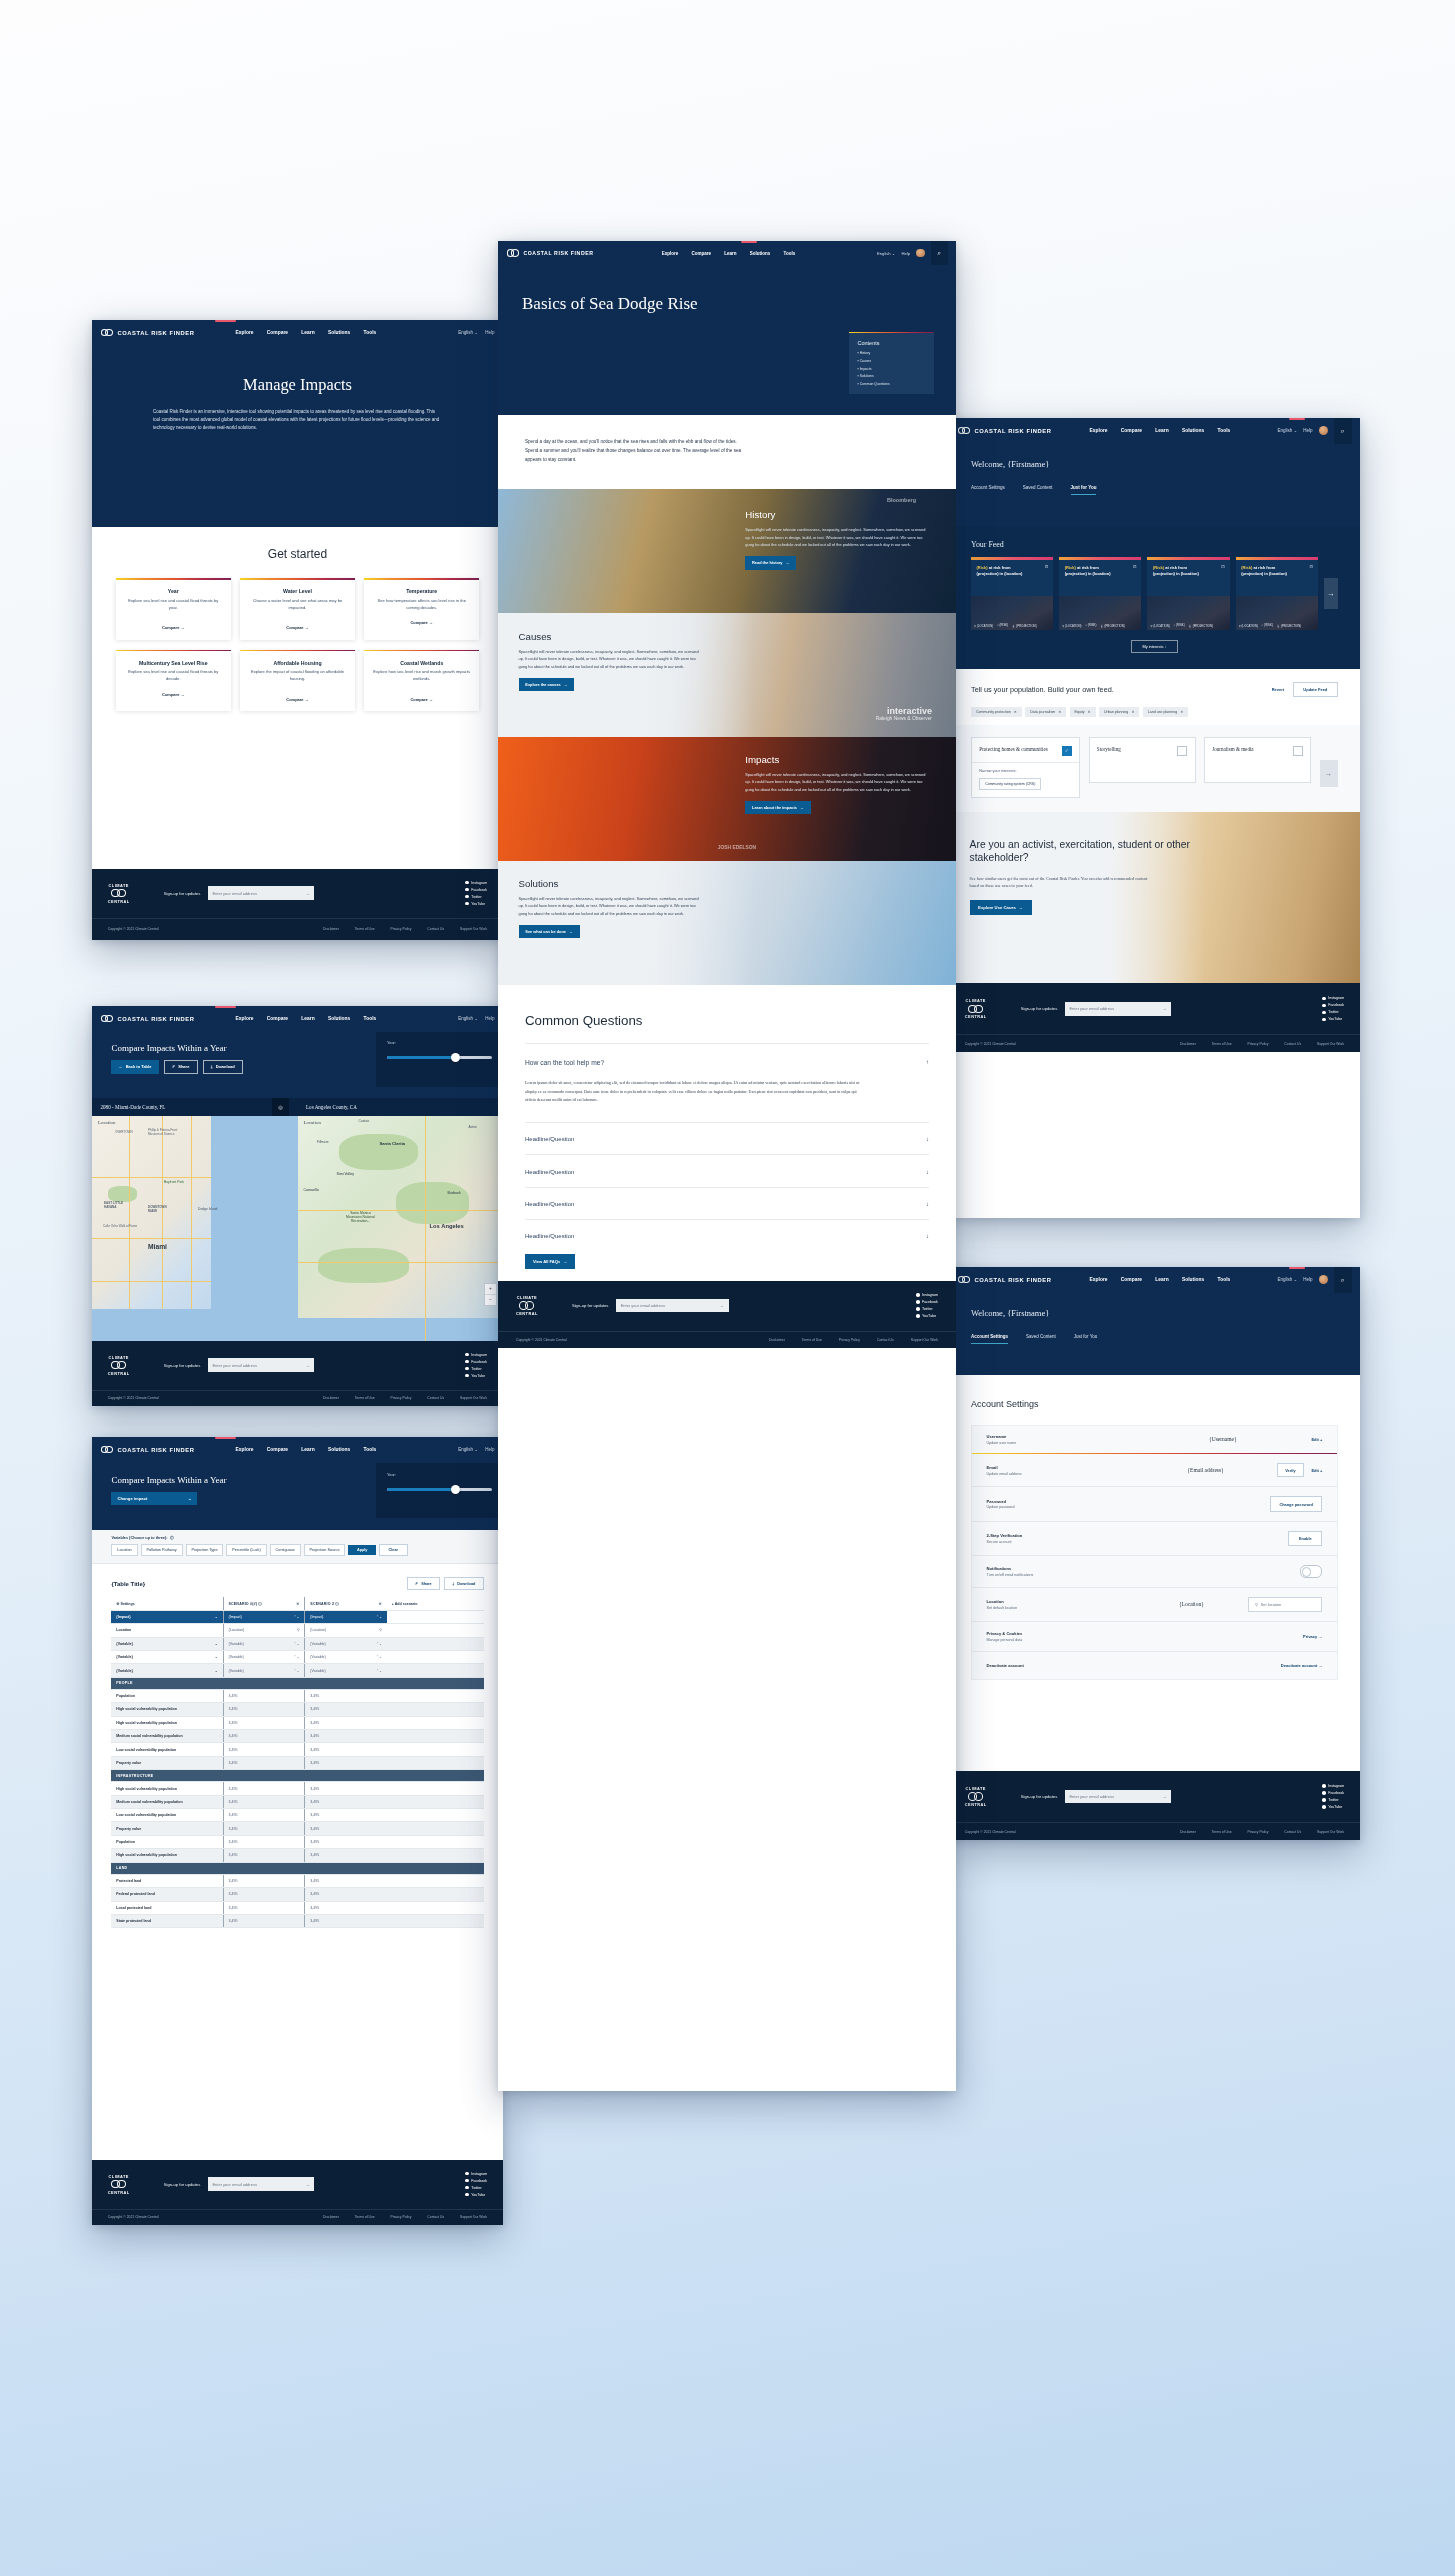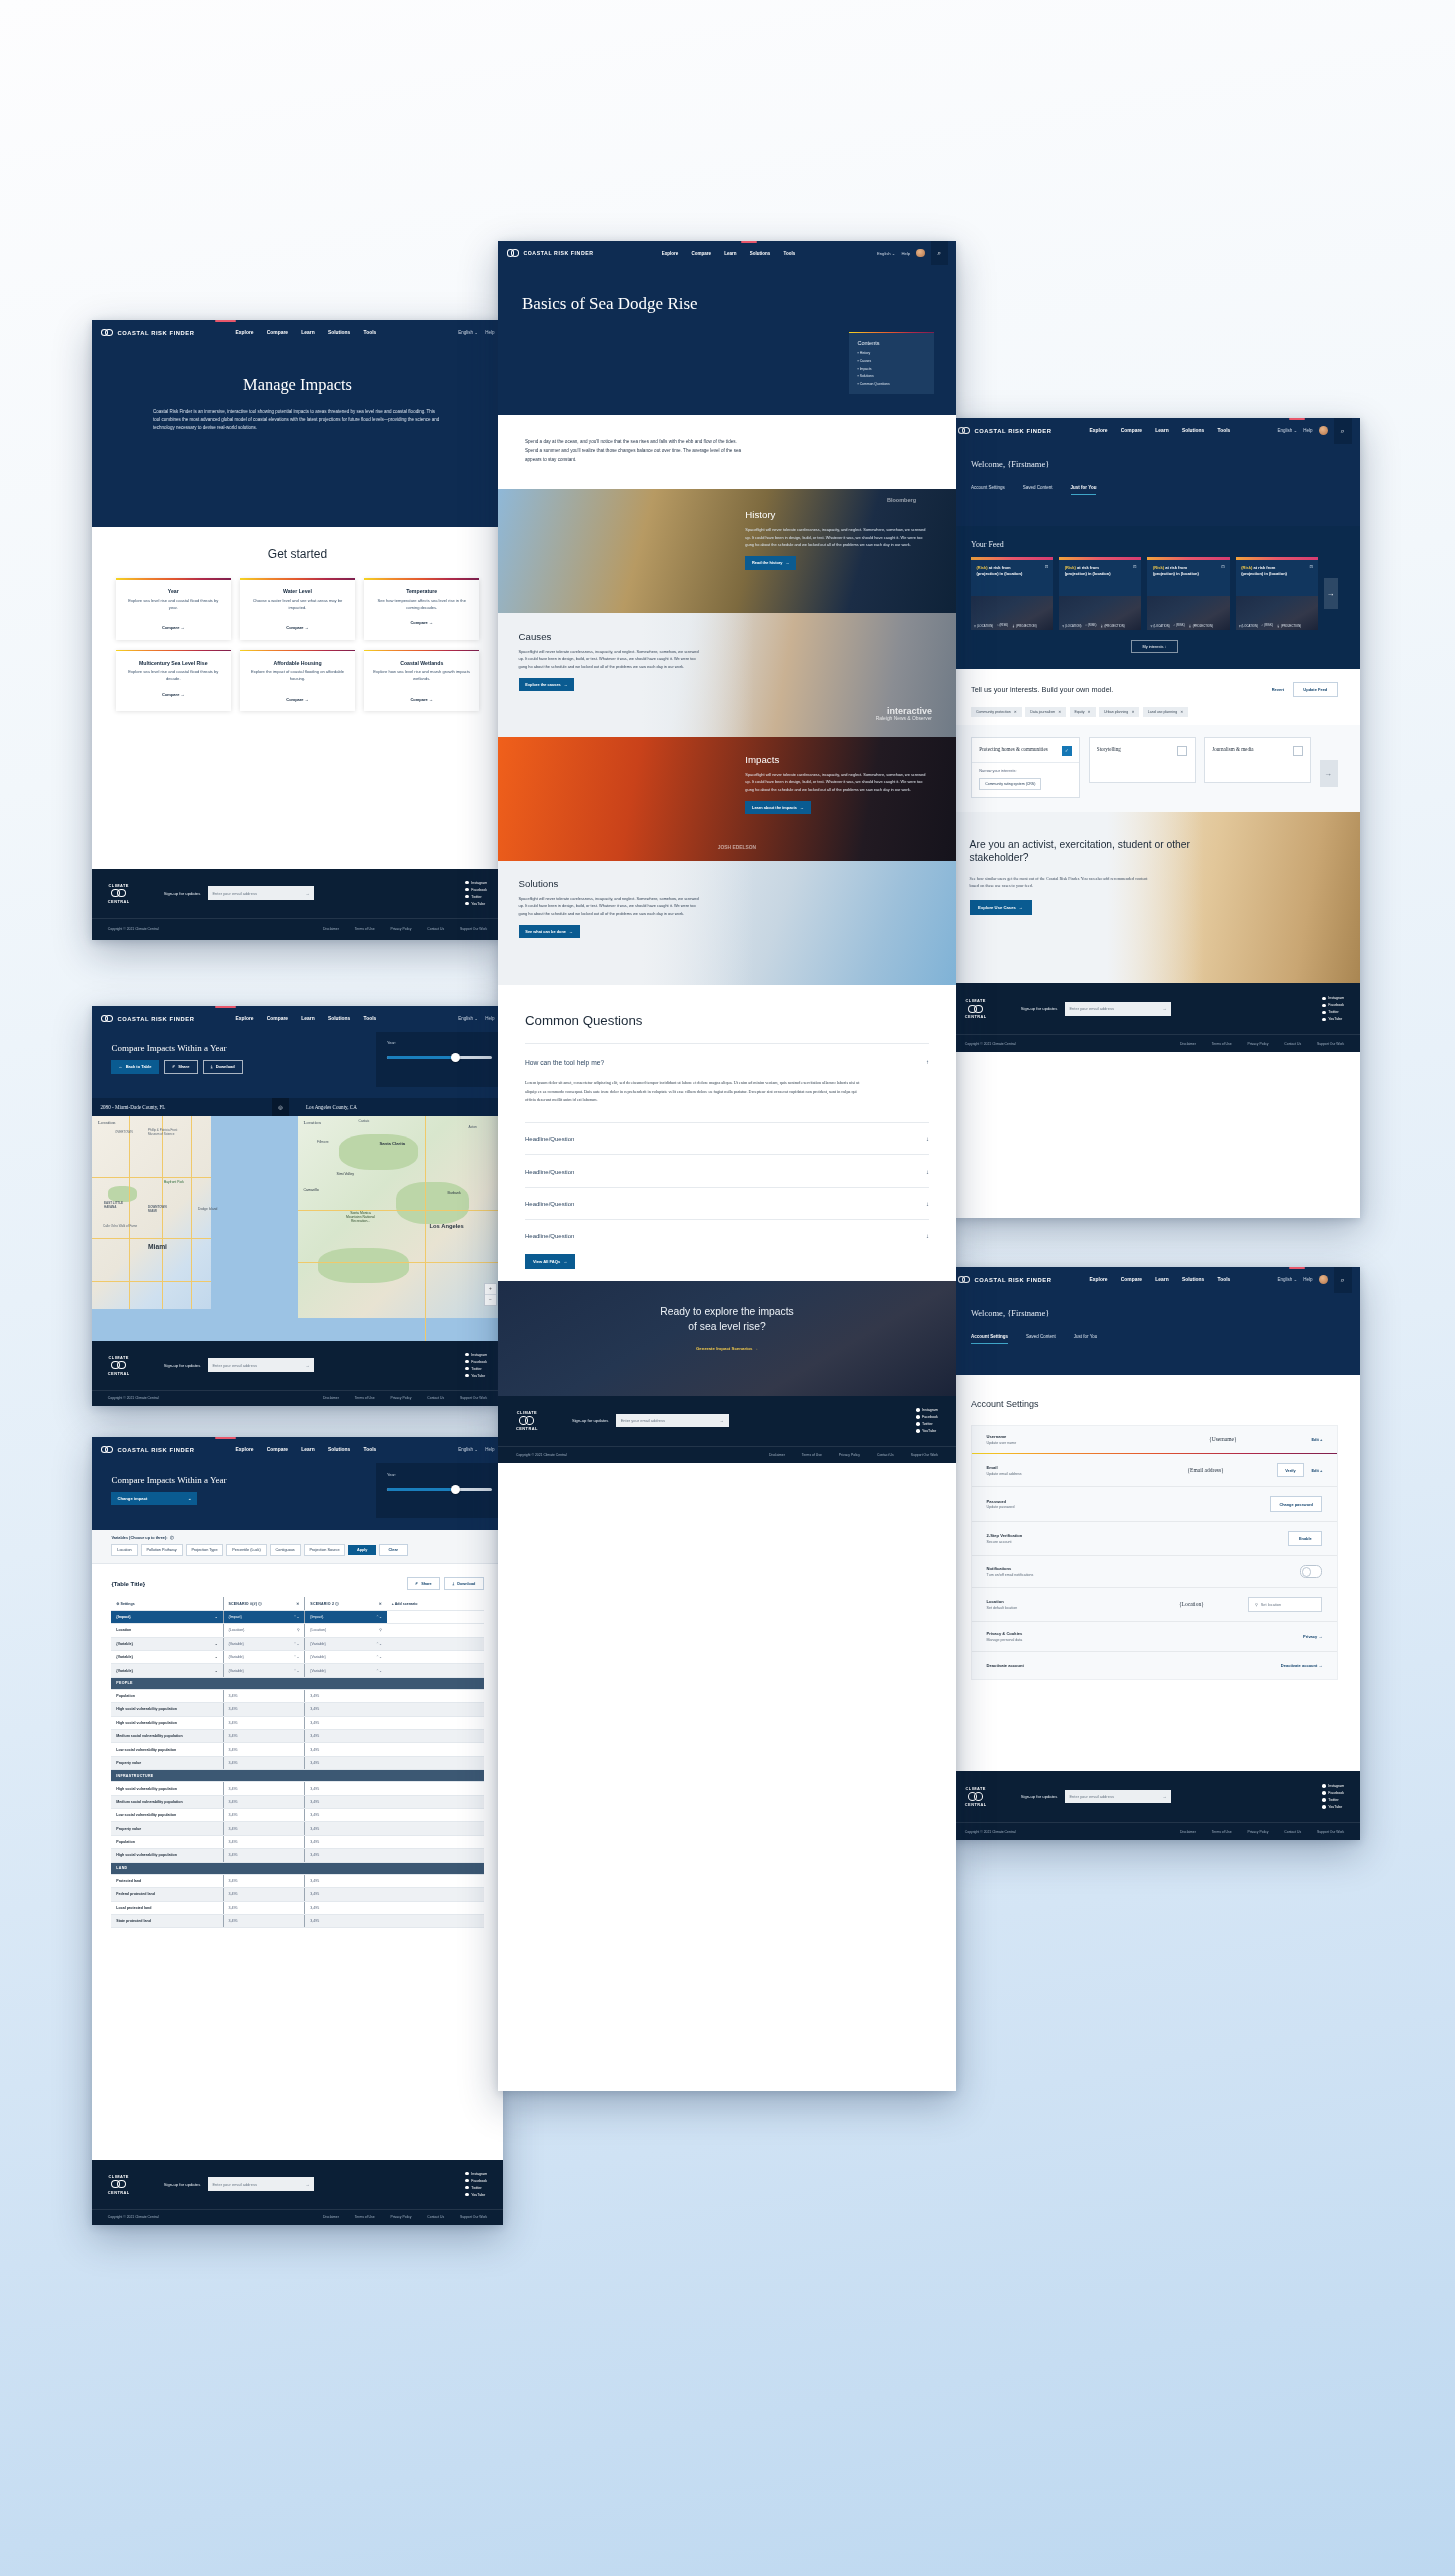--- a/index.html
+++ b/index.html
@@ -718,21 +718,21 @@
         </div>
         <div class="arrowbtn" style="width:15.8px;height:31.5px;align-self:center;font-size:7.9px;">→</div>
       </div>
       <div style="margin:9.7px auto 0;width:45px;text-align:center;border:0.6px solid rgba(255,255,255,.5);padding:3px 0;font-size:3.9px;color:#fff;">
         <span>My interests</span> ↓
       </div>
     </div>
 
     <div style="padding:13.3px 22px 0;background:#fff;">
       <div style="display:flex;align-items:center;">
-        <div style="font-family:'Liberation Sans',sans-serif;font-size:7.3px;color:#1d2a38;">Tell us your interests. Build your own model.</div>
+        <div style="font-family:'Liberation Sans',sans-serif;font-size:7.3px;color:#1d2a38;">Tell us your population. Build your own feed.</div>
         <div style="margin-left:auto;display:flex;align-items:center;gap:8.5px;">
           <span style="font-size:4px;font-weight:700;color:#14456f;">Revert</span>
           <span class="btn btn-lt" style="padding:4.2px 9.7px;font-size:4px;">Update Feed</span>
         </div>
       </div>
       <div style="display:flex;gap:3.6px;margin-top:9.7px;">
         <span class="tag" style="padding:3px 4.9px;font-size:3.6px;">
             <span>Community protection</span> 
             <span style="margin-left:3px;">✕</span>
           </span>
@@ -1094,27 +1094,20 @@
         <div style="font-size:6px;color:#2e4762;">Headline/Question</div>
         <div style="margin-left:auto;font-size:6px;color:#2e4762;">↓</div>
       </div>
       <div style="border-top:0.6px solid #e6eaee;padding-top:13.3px;display:flex;align-items:center;padding-bottom:11px;">
         <div style="font-size:6px;color:#2e4762;">Headline/Question</div>
         <div style="margin-left:auto;font-size:6px;color:#2e4762;">↓</div>
       </div>
       <span class="btn" style="margin-top:3.6px;padding:4.9px 7.9px;font-size:4.1px;"><span>View All FAQs</span> →</span>
     </div>
 
-    <div class="ph night" style="height:115px;">
-      <div style="position:absolute;inset:0;display:flex;flex-direction:column;align-items:center;justify-content:flex-start;padding-top:25.5px;">
-        <div style="font-size:10.3px;color:#eef3f8;">Ready to explore the impacts</div>
-        <div style="font-size:10.3px;color:#eef3f8;margin-top:3.6px;">of sea level rise?</div>
-        <div style="margin-top:14.6px;font-size:4.4px;font-weight:700;color:#f2c94c;"><span>Generate Impact Scenarios</span> →</div>
-      </div>
-    </div>
     <div class="foot" style="height:50px;padding:0 18px;box-sizing:border-box;">
       <div class="ccl" style="font-size:3.9px;gap:1.2px;">
         <span>CLIMATE</span>
         <span class="logo" style="width:15.8px;height:8.5px;">
           <i style="left:0;top:0;width:9px;height:8.5px;"></i>
             <i style="left:6px;top:0;width:9px;height:8.5px;"></i>
         </span>
         <span>CENTRAL</span>
       </div>
       <div style="margin-left:34px;font-size:4.2px;color:#e7edf3;">Sign-up for updates</div>

